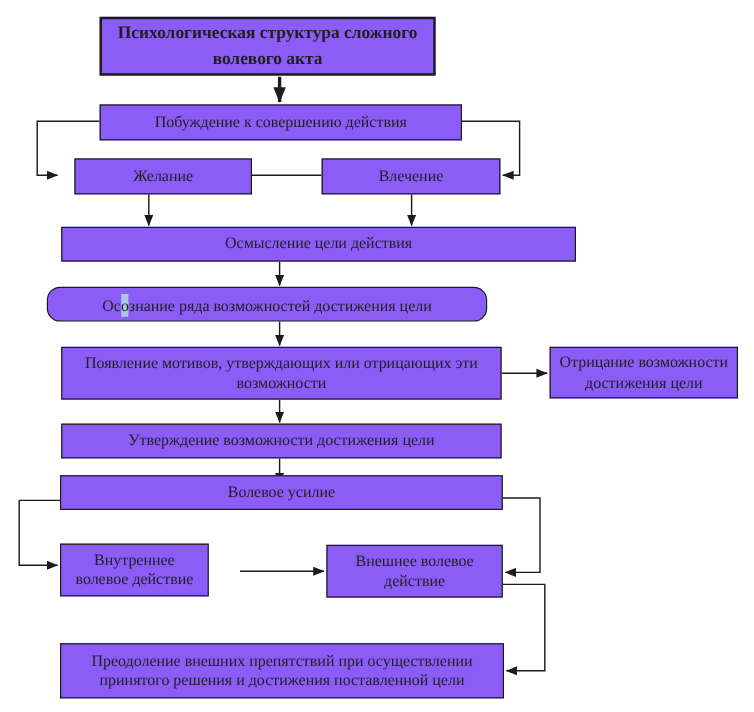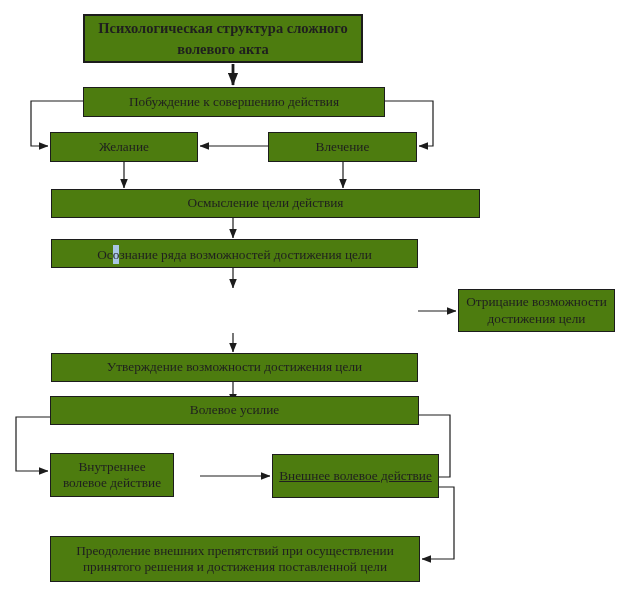--- a/index.html
+++ b/index.html
@@ -14,21 +14,21 @@
   }
   .wires {
     position: absolute;
     left: 0; top: 0;
     width: 628px; height: 593px;
   }
   .node {
     position: absolute;
     box-sizing: border-box;
     border: 1px solid #1c1c1c;
-    background: #4d7c0f;
+    background: #8b5cf6;
     display: flex;
     align-items: center;
     justify-content: center;
     text-align: center;
     font-size: 13.3px;
     line-height: 1.22;
     padding: 1px 6px;
   }
   .node.title {
     border-width: 2px;
@@ -37,30 +37,30 @@
     line-height: 1.4;
     padding: 2px 4px;
   }
   .hl { 
     background: #a9c6e4;
     padding: 2px 0;
   }
   
   .n-title        { left: 83px;  top: 14px;  width: 280px; height: 49px; }
   .n-impulse      { left: 83px;  top: 87px;  width: 302px; height: 30px; }
-  .n-desire       { left: 50px;  top: 132px; width: 148px; height: 30px; }
+  .n-desire       { left: 62px;  top: 132px; width: 148px; height: 30px; }
   .n-drive        { left: 268px; top: 132px; width: 149px; height: 30px; }
   .n-comprehension{ left: 51px;  top: 189px; width: 429px; height: 29px; }
-  .n-awareness    { left: 51px;  top: 239px; width: 367px; height: 29px; display:block; line-height:27px; white-space:nowrap; }
+  .n-awareness    { left: 39px;  top: 239px; width: 367px; height: 29px; display:block; line-height:27px; white-space:nowrap;border-radius:11px; }
   .n-motives      { left: 51px;  top: 289px; width: 367px; height: 44px; }
   .n-denial       { left: 458px; top: 289px; width: 157px; height: 43px; padding: 16px 4px; }
   .n-affirmation  { left: 51px;  top: 353px; width: 367px; height: 29px; }
   .n-effort       { left: 50px;  top: 396px; width: 369px; height: 29px; }
   .n-internal     { left: 50px;  top: 453px; width: 124px; height: 44px; justify-content: center; }
-  .n-external     { left: 272px; top: 454px; width: 167px; height: 44px; text-decoration: underline; }
+  .n-external     { left: 272px; top: 454px; width: 147px; height: 44px; }
   .n-overcoming   { left: 50px;  top: 536px; width: 370px; height: 46px; }
 </style>
 </head>
 <body>
 
 <div class="canvas">
 
   <svg class="wires" viewBox="0 0 628 593" xmlns="http://www.w3.org/2000/svg" fill="none">
     <defs>
       <marker id="arr" viewBox="0 0 10 8" refX="9.5" refY="4" markerWidth="9.5" markerHeight="8" markerUnits="userSpaceOnUse" orient="auto">
@@ -104,20 +104,23 @@
   <div class="node n-drive">
     <span>Влечение</span>
   </div>
 
   <div class="node n-comprehension">
     <span>Осмысление цели действия</span>
   </div>
 
   <div class="node n-awareness"><span>Ос</span><span class="hl" style="background: rgb(169, 198, 228);">о</span><span>знание ряда возможностей достижения цели</span></div>
 
+  <div class="node n-motives">
+    <span>Появление мотивов, утверждающих или отрицающих эти возможности</span>
+  </div>
 
   <div class="node n-denial">
     <span>Отрицание возможности достижения цели</span>
   </div>
 
   <div class="node n-affirmation">
     <span>Утверждение возможности достижения цели</span>
   </div>
 
   <div class="node n-effort">

